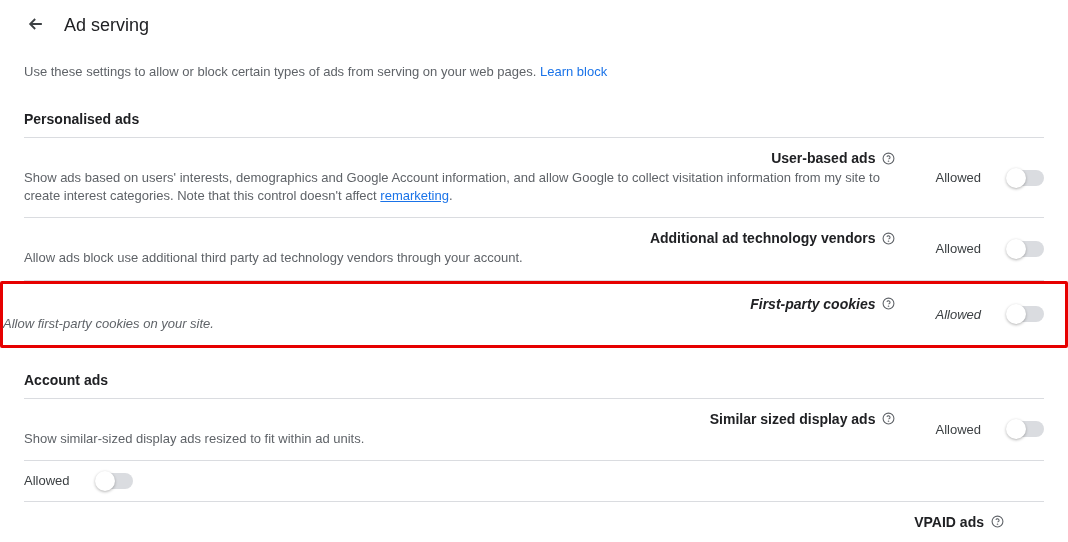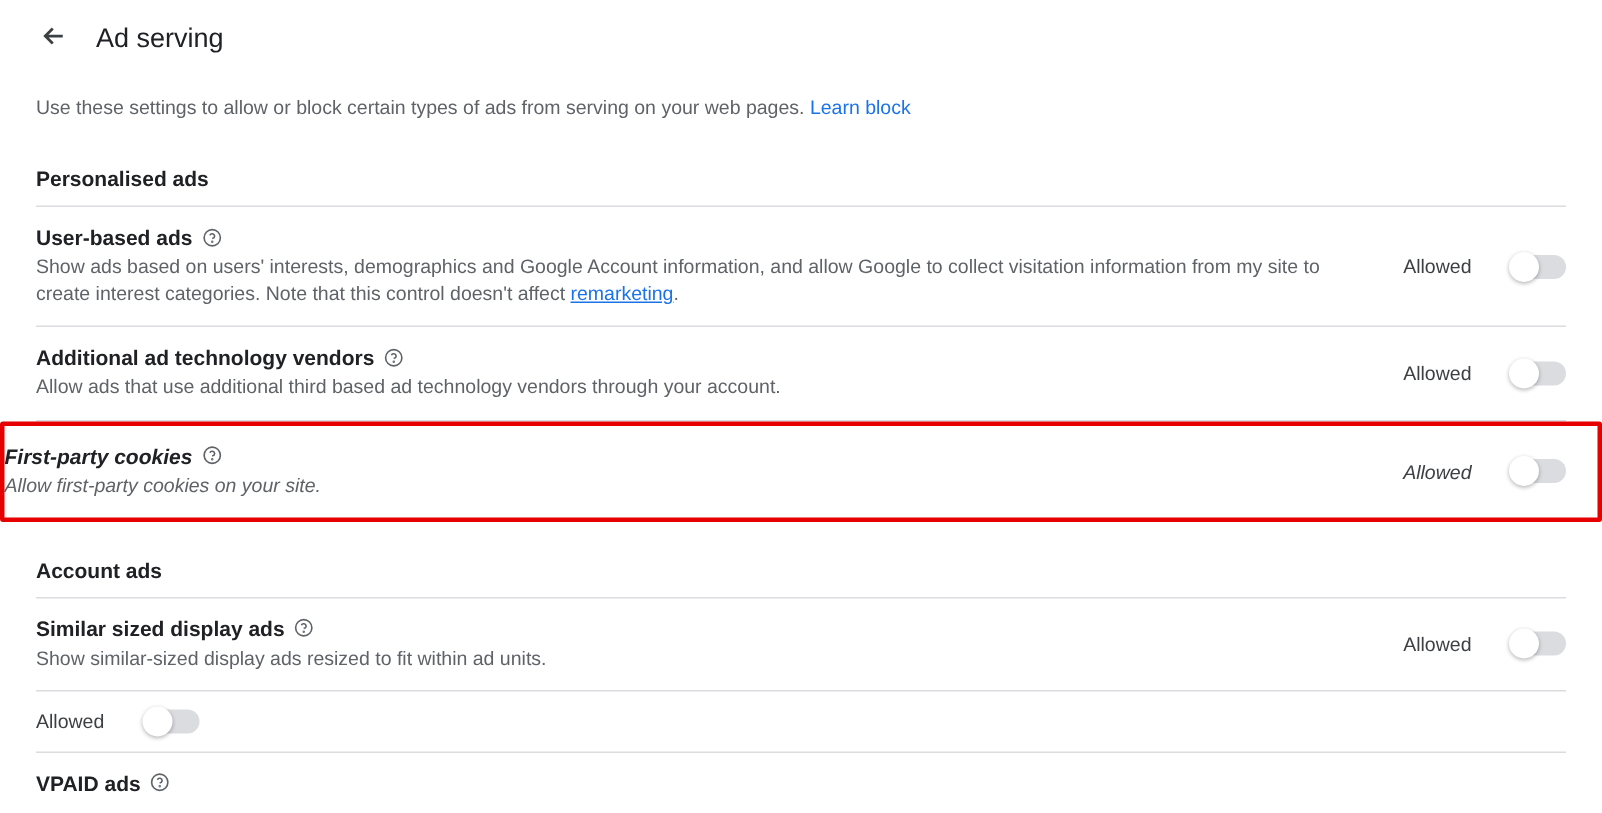--- a/index.html
+++ b/index.html
@@ -84,20 +84,21 @@
     }
     .setting-left {
       flex: 1;
       padding-right: 40px;
     }
     .setting-title-row {
       display: flex;
       align-items: center;
       gap: 6px;
       margin-bottom: 3px;
+      justify-content: flex-end;
     }
     .setting-title {
       font-size: 14px;
       font-weight: 700;
       color: #202124;
     }
     .help-icon {
       width: 14px;
       height: 14px;
       color: #5f6368;
@@ -192,21 +193,21 @@
       <div class="setting-title-row">
         <span class="setting-title">Additional ad technology vendors</span>
         <span class="help-icon">
           <svg width="13" height="13" viewBox="0 0 24 24" fill="none" stroke="currentColor" stroke-width="2">
               <circle cx="12" cy="12" r="10"></circle>
               <path d="M9.1 9a3 3 0 015.8 1c0 2-3 3-3 3"></path>
               <circle cx="12" cy="17" r="0.5" fill="currentColor"></circle>
             </svg>
         </span>
       </div>
-      <div class="setting-description">Allow ads that use additional third based ad technology vendors through your account.</div>
+      <div class="setting-description">Allow ads block use additional third party ad technology vendors through your account.</div>
     </div>
     <div class="setting-right">
       <span class="status-text">Allowed</span>
       <div class="toggle"></div>
     </div>
   </div>
 
   <div class="setting-row highlighted">
     <div class="setting-left">
       <div class="setting-title-row">

